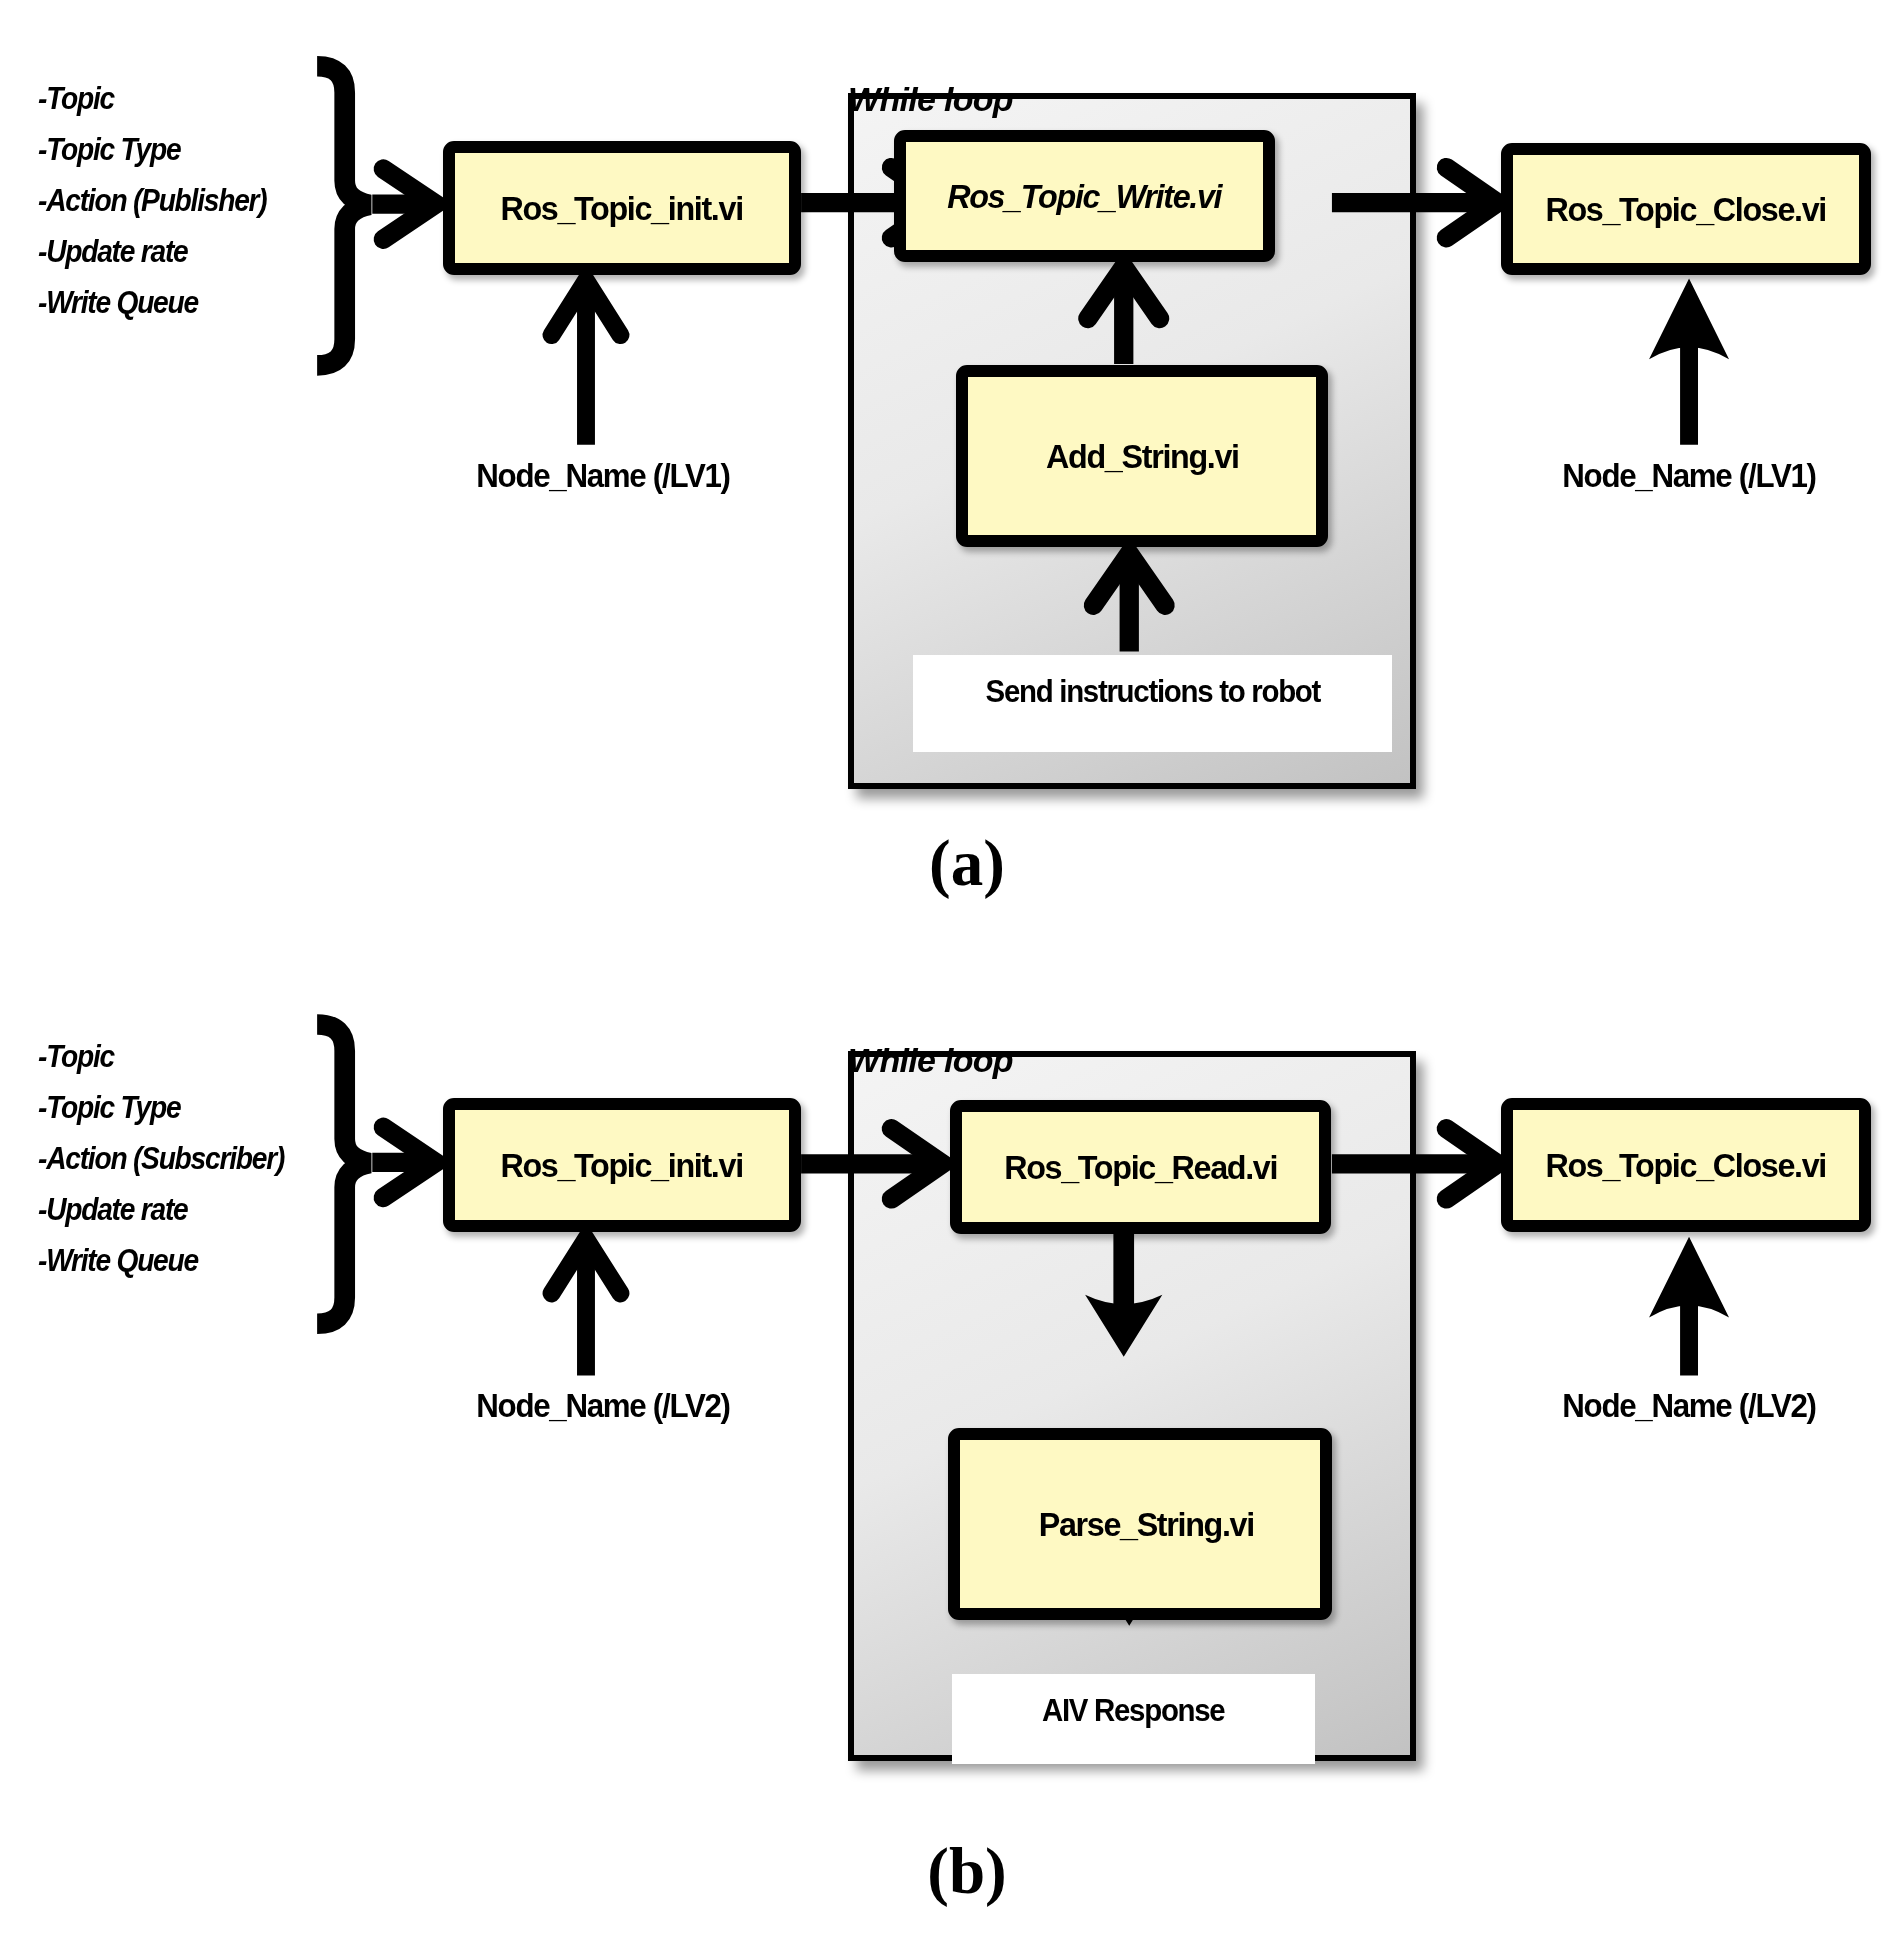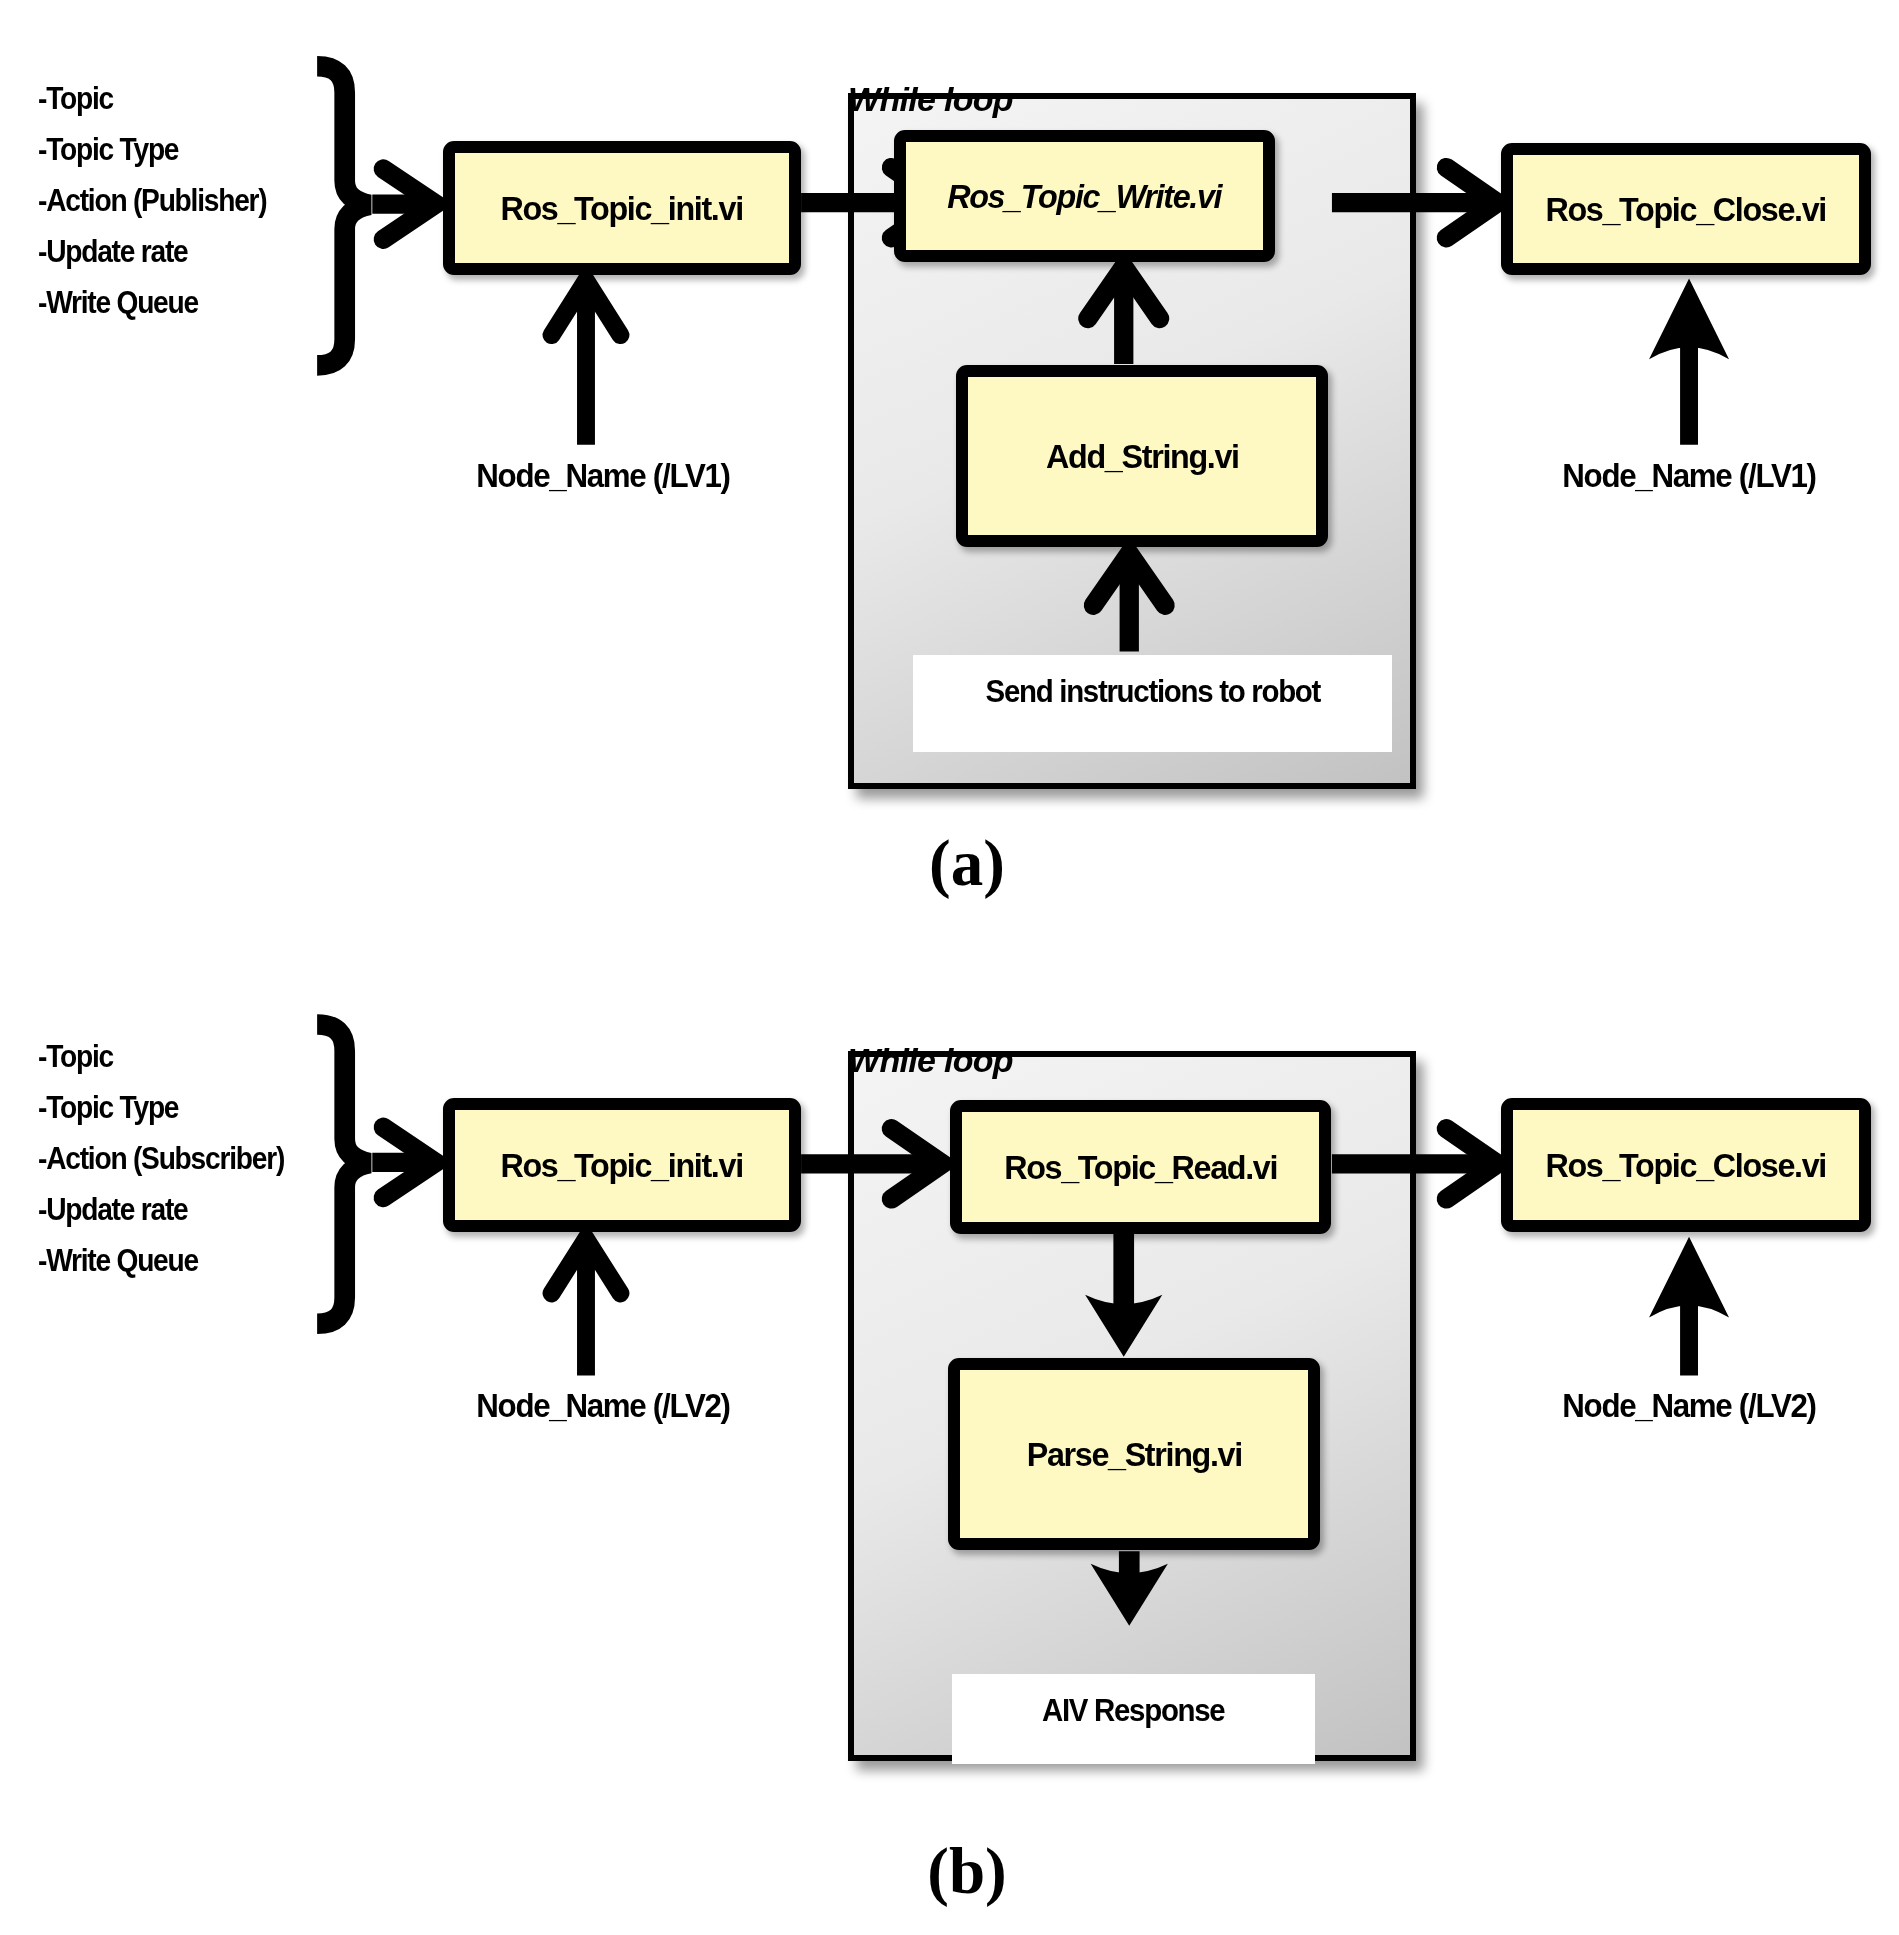--- a/index.html
+++ b/index.html
@@ -14,21 +14,21 @@
   
   .plain-box{position:absolute;background:#fff;display:flex;justify-content:center;align-items:flex-start;}
   .plain-box .lbl{font-weight:700;font-size:32px;letter-spacing:-1.4px;white-space:nowrap;
                   transform:scaleX(.92);padding-top:18px;}
   
   .loop-box{position:absolute;border:6.2px solid #000;
             background:linear-gradient(155deg,#f4f4f4 0%,#e9e9e9 45%,#c2c2c2 100%);
             box-shadow:8.3px 9.7px 11px rgba(0,0,0,.40);}
   .while-label{position:absolute;font-style:italic;font-weight:700;font-size:34px;
                letter-spacing:-0.7px;white-space:nowrap;margin-top:44px;}
-  .bullets{position:absolute;}
+  .bullets{position:absolute;font-style:italic;}
   .bullet{height:51px;line-height:51px;font-weight:700;font-size:32px;letter-spacing:-1.4px;
           white-space:nowrap;transform:scaleX(.88);transform-origin:left center;}
   .node-label{position:absolute;width:414px;text-align:center;font-weight:700;font-size:34px;
               letter-spacing:-1.4px;white-space:nowrap;transform:scaleX(.92);}
   .caption{position:absolute;width:152px;text-align:center;
            font-family:"Liberation Serif",serif;font-weight:700;font-size:65px;}
   svg.connectors{position:absolute;left:0;top:0;}
   .ink{stroke:#000;fill:none;}
 </style>
 </head>
@@ -156,21 +156,21 @@
     </div>
 
     <div class="vi-box" style="left:950px;top:1100px;width:357px;height:110px;">
       <span class="lbl">Ros_Topic_Read.vi</span>
     </div>
 
     <div class="vi-box" style="left:1501px;top:1098px;width:346px;height:110px;">
       <span class="lbl">Ros_Topic_Close.vi</span>
     </div>
 
-    <div class="vi-box" style="left:948px;top:1358px;width:348px;height:168px;">
+    <div class="vi-box" style="left:948px;top:1428px;width:348px;height:168px;padding-left:12px;">
       <span class="lbl">Parse_String.vi</span>
     </div>
 
     <div class="plain-box" style="left:952px;top:1627px;width:363px;height:90px;margin-top:47px;">
       <span class="lbl">AIV Response</span>
     </div>
 
     <div class="bullets" style="left:38px;top:1031px;">
       <div class="bullet">-Topic</div>
       <div class="bullet">-Topic Type</div>

